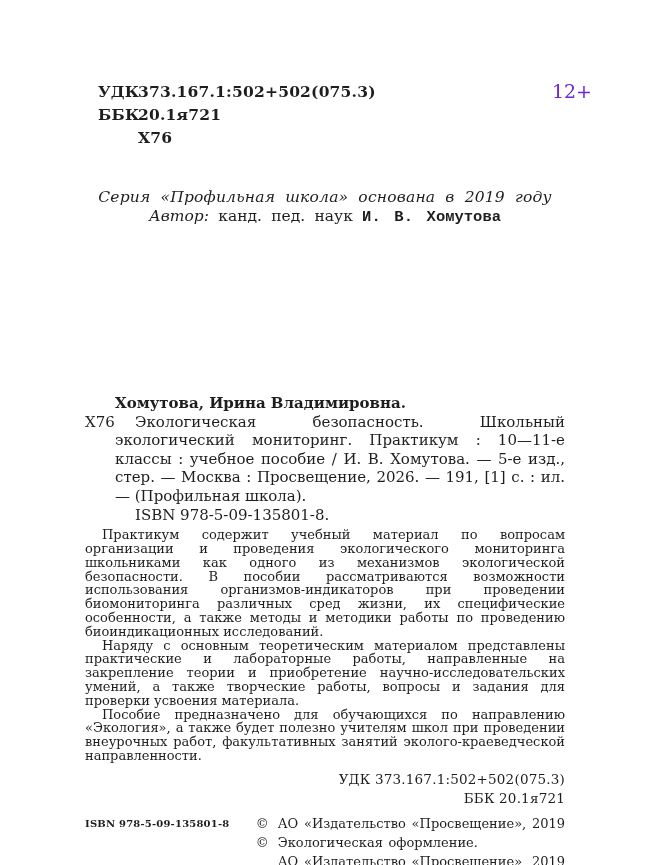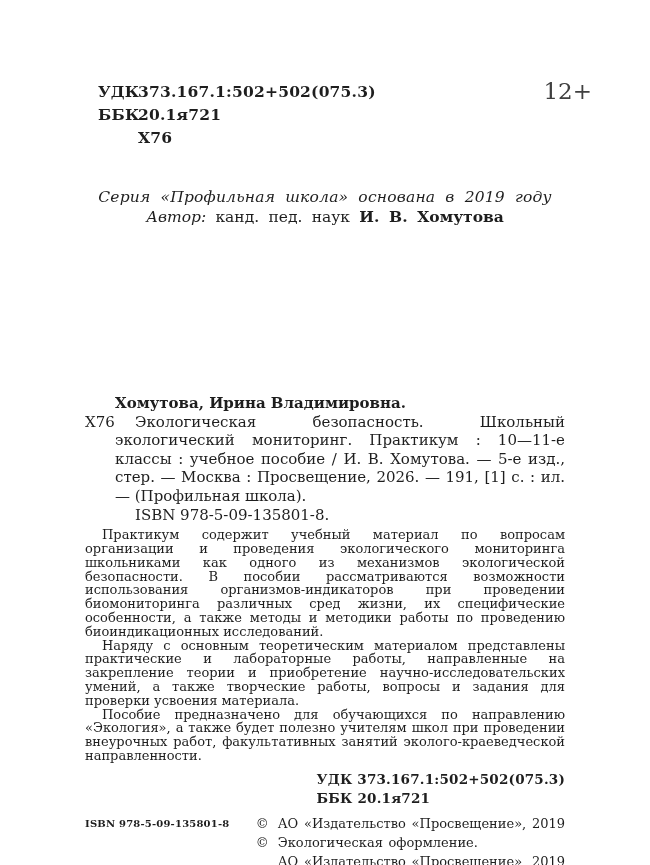--- a/index.html
+++ b/index.html
@@ -17,35 +17,35 @@
   .top-block {
     position: absolute; left: 98px; top: 80px;
     display: grid; grid-template-columns: 40px auto;
     font-size: 15.5px; font-weight: bold; line-height: 23px;
     letter-spacing: 0.2px;
   }
 
   
   .age-badge {
     position: absolute; top: 78px; right: 58px;
-    font-size: 23px; line-height: 26px; color: #404040;
+    font-size: 19px; line-height: 26px; color: #6d28d9;
   }
 
   
   .series-note {
     position: absolute; top: 188px; left: 0; width: 100%;
     text-align: center; font-style: italic;
     font-size: 15.5px; word-spacing: 0.32em; letter-spacing: 0.2px;
   }
   .author-note {
     position: absolute; top: 207px; left: 0; width: 100%;
     text-align: center; font-size: 15.5px; word-spacing: 0.28em;
   }
   .author-note .it { font-style: italic; }
-  .author-note .bold { font-weight: bold; }
+  .author-note .bold { font-weight: bold; font-family: Liberation Mono, monospace; }
 
   
   .colophon {
     position: absolute; left: 85px; top: 394px; width: 480px;
   }
   .entry { font-size: 15px; line-height: 18.6px; }
   .entry-heading { margin-left: 30px; font-weight: bold; }
   .entry-body { position: relative; margin-left: 30px; }
   .entry-margin-code {
     position: absolute; left: -30px; top: 0; font-weight: normal;
@@ -56,22 +56,22 @@
   .annotation {
     margin-top: 4px;
     font-size: 13px; line-height: 13.8px;
   }
   .annotation p { text-align: justify; text-indent: 17px; }
 
   .classification {
     margin-top: 7px; text-align: right;
   }
   .classification .cls-inner {
-    display: inline-block; text-align: left;
-    font-size: 13.5px; font-weight: bold; line-height: 19.5px;
+    display: inline-block; text-align: right;
+    font-size: 13.5px; font-weight: normal; line-height: 19.5px;
     letter-spacing: 0.2px;
   }
 
   .footer-row {
     margin-top: 5px; display: flex; align-items: flex-start;
   }
   .footer-isbn {
     font-size: 10px; font-weight: bold; line-height: 19px;
     letter-spacing: 0.2px; white-space: nowrap;
   }

